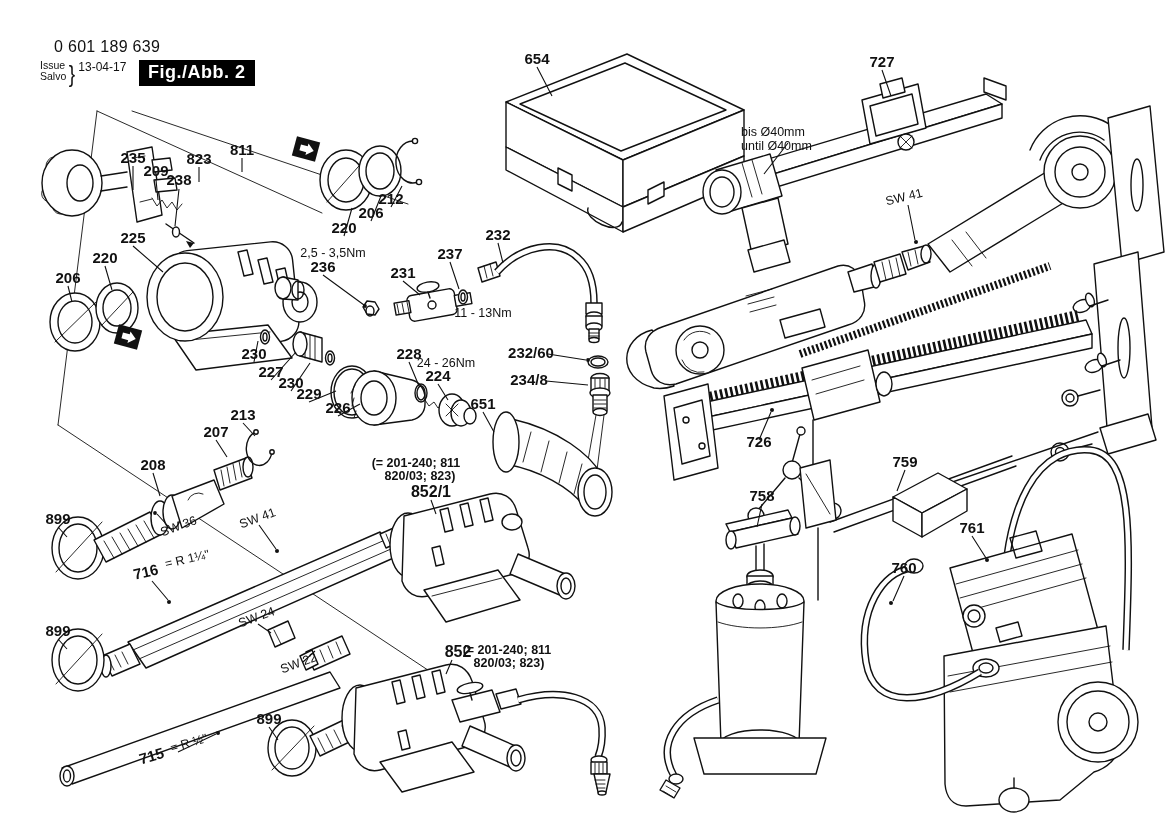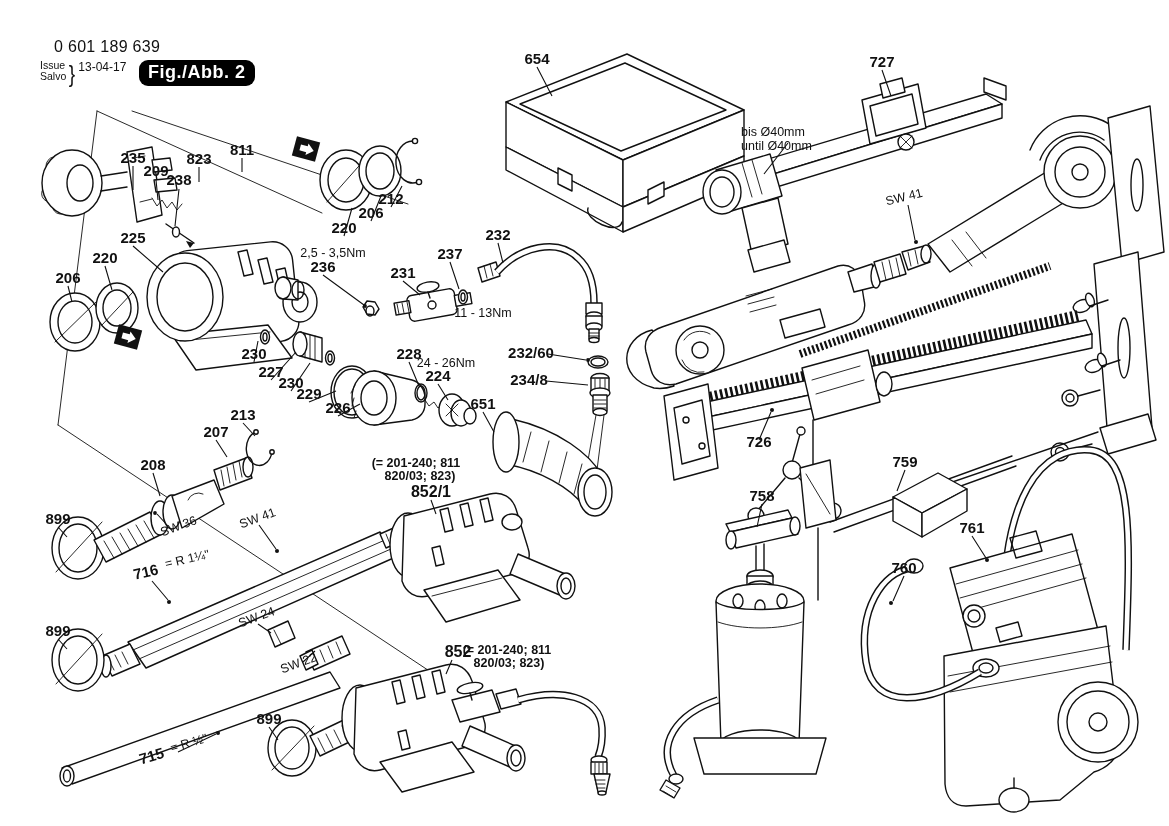--- a/index.html
+++ b/index.html
@@ -6,21 +6,21 @@
   .stage{position:relative;width:1169px;height:826px;background:#ffffff;overflow:hidden;
          font-family:"Liberation Sans",sans-serif;color:#111;}
   .stage *{box-sizing:border-box;}
   .abs{position:absolute;}
   .partnum{left:54px;top:38px;font-size:16px;letter-spacing:.3px;}
   .issueblk{left:40px;top:60px;display:flex;align-items:flex-start;gap:2px;}
   .issuewords{font-size:10.5px;line-height:11px;}
   .brace{font-size:24px;font-weight:300;transform:scaleX(.8);}
   .issuedate{font-size:12px;margin-left:0;}
   .figbadge{left:139px;top:60px;background:#000;color:#fff;font-size:18px;font-weight:700;
-            padding:2px 9px 3px 9px;letter-spacing:.5px;border-radius:9px;}
+            padding:2px 9px 3px 9px;letter-spacing:.5px;}
   .mods{left:281px;top:54px;font-size:12.5px;line-height:14.5px;}
   svg{position:absolute;left:0;top:0;}
   svg text{font-family:"Liberation Sans",sans-serif;fill:#111;}
   .ln{fill:none;stroke:#111;stroke-width:1.4;stroke-linecap:round;stroke-linejoin:round;}
   .lnf{fill:#fff;stroke:#111;stroke-width:1.4;stroke-linejoin:round;}
   .thin{fill:none;stroke:#111;stroke-width:.9;stroke-linecap:round;}
   .lead{fill:none;stroke:#111;stroke-width:1.1;}
   .teeth{stroke:#111;stroke-width:12;stroke-dasharray:2.6 2.6;fill:none;}
   .teeth2{stroke:#111;stroke-width:8;stroke-dasharray:2.2 2.2;fill:none;}
   .hoseB{fill:none;stroke:#111;stroke-width:7.5;}

